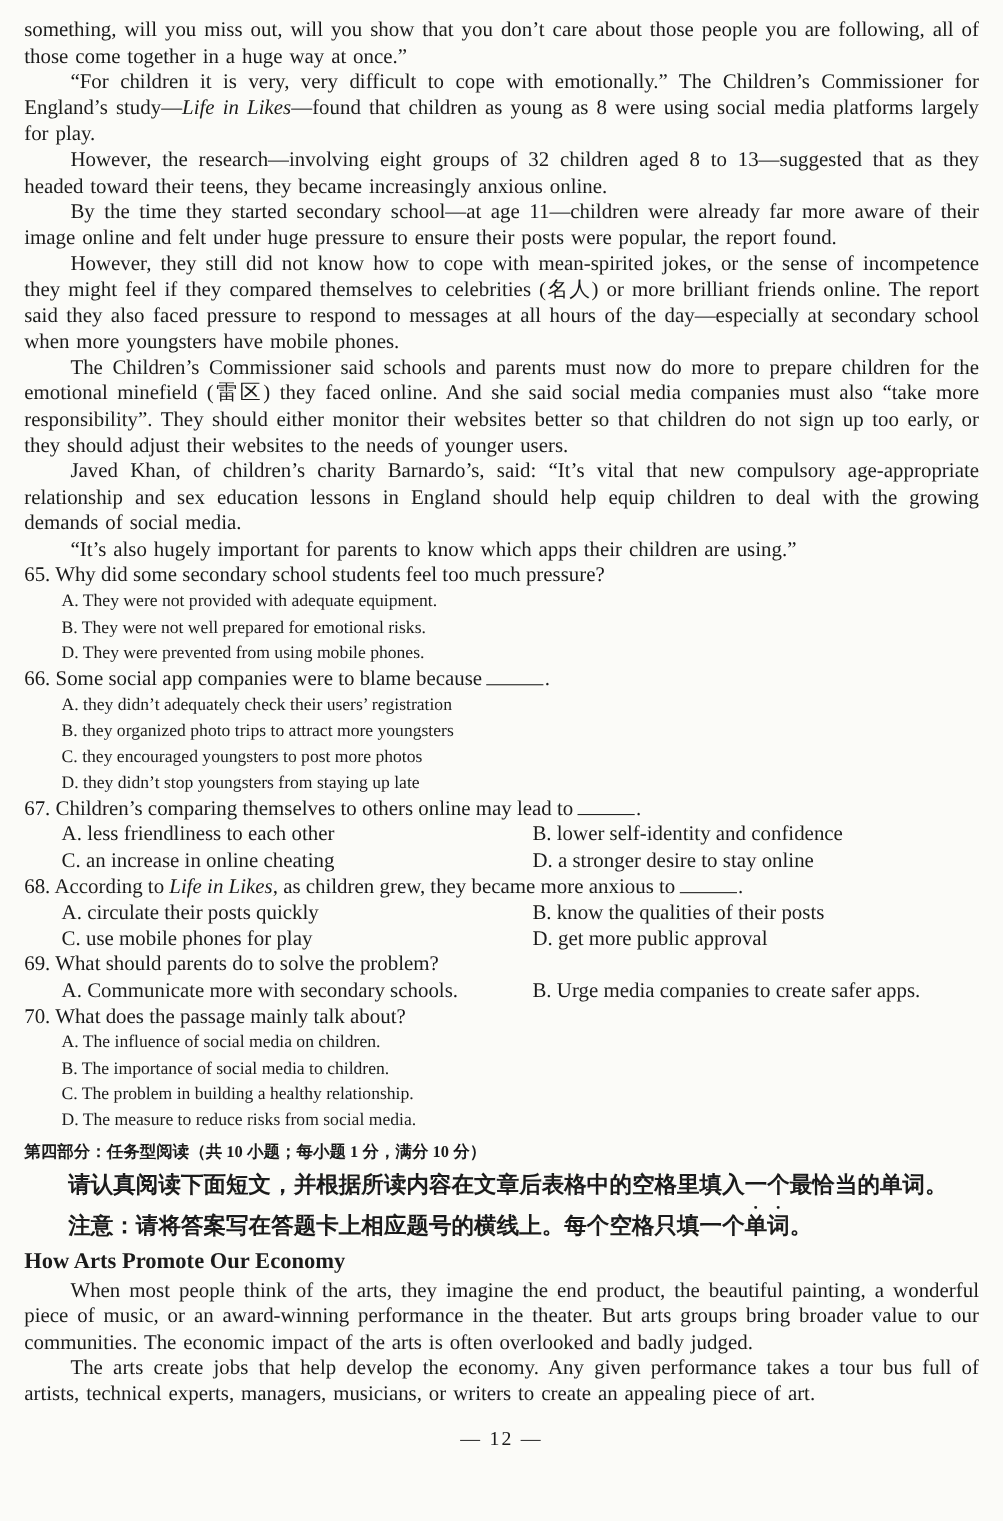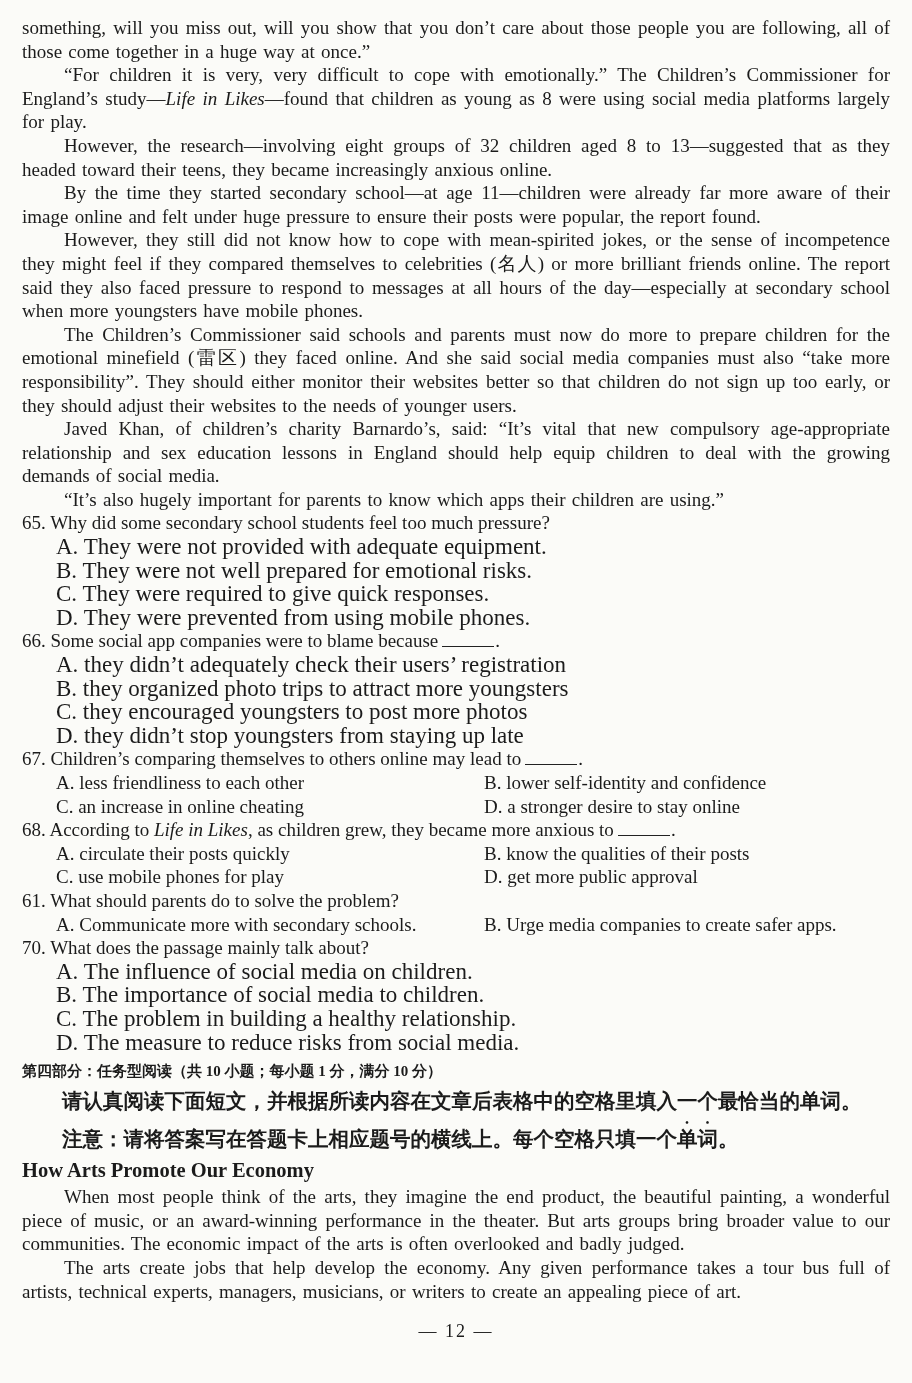--- a/index.html
+++ b/index.html
@@ -27,21 +27,21 @@
 
   
   .q-stem {
     font-size: 19px;
     line-height: 23.6px;
     padding-left: 34px;
     text-indent: -34px;
   }
   .qnum { display: inline; }
   .option {
-    font-size: 23px;
+    font-size: 16px;
     line-height: 23.6px;
     padding-left: 34px;
   }
   .opt-row {
     display: flex;
     padding-left: 34px;
     font-size: 19px;
     line-height: 23.6px;
   }
   .opt-left { width: 428px; flex: 0 0 428px; }
@@ -103,21 +103,20 @@
   <p class="para indent">By the time they started secondary school—at age 11—children were already far more aware of their image online and felt under huge pressure to ensure their posts were popular, the report found.</p>
   <p class="para indent">However, they still did not know how to cope with mean-spirited jokes, or the sense of incompetence they might feel if they compared themselves to celebrities (名人) or more brilliant friends online. The report said they also faced pressure to respond to messages at all hours of the day—especially at secondary school when more youngsters have mobile phones.</p>
   <p class="para indent">The Children’s Commissioner said schools and parents must now do more to prepare children for the emotional minefield (雷区) they faced online. And she said social media companies must also “take more responsibility”. They should either monitor their websites better so that children do not sign up too early, or they should adjust their websites to the needs of younger users.</p>
   <p class="para indent">Javed Khan, of children’s charity Barnardo’s, said: “It’s vital that new compulsory age-appropriate relationship and sex education lessons in England should help equip children to deal with the growing demands of social media.</p>
   <p class="para indent">“It’s also hugely important for parents to know which apps their children are using.”</p>
 
   <div>
     <p class="q-stem"><span class="qnum">65.</span> <span>Why did some secondary school students feel too much pressure?</span></p>
     <p class="option">A. They were not provided with adequate equipment.</p>
     <p class="option">B. They were not well prepared for emotional risks.</p>
-    <p class="option">C. They were required to give quick responses.</p>
     <p class="option">D. They were prevented from using mobile phones.</p>
   </div>
 
   <div>
     <p class="q-stem"><span class="qnum">66.</span> <span>Some social app companies were to blame because</span><span class="blank"></span><span>.</span></p>
     <p class="option">A. they didn’t adequately check their users’ registration</p>
     <p class="option">B. they organized photo trips to attract more youngsters</p>
     <p class="option">C. they encouraged youngsters to post more photos</p>
     <p class="option">D. they didn’t stop youngsters from staying up late</p>
   </div>
@@ -140,21 +139,21 @@
       <span class="opt-left">A. circulate their posts quickly</span>
       <span class="opt-right">B. know the qualities of their posts</span>
     </div>
     <div class="opt-row">
       <span class="opt-left">C. use mobile phones for play</span>
       <span class="opt-right">D. get more public approval</span>
     </div>
   </div>
 
   <div>
-    <p class="q-stem"><span class="qnum">61.</span> <span>What should parents do to solve the problem?</span></p>
+    <p class="q-stem"><span class="qnum">69.</span> <span>What should parents do to solve the problem?</span></p>
     <div class="opt-row">
       <span class="opt-left">A. Communicate more with secondary schools.</span>
       <span class="opt-right">B. Urge media companies to create safer apps.</span>
     </div>
   </div>
 
   <div>
     <p class="q-stem"><span class="qnum">70.</span> <span>What does the passage mainly talk about?</span></p>
     <p class="option">A. The influence of social media on children.</p>
     <p class="option">B. The importance of social media to children.</p>

